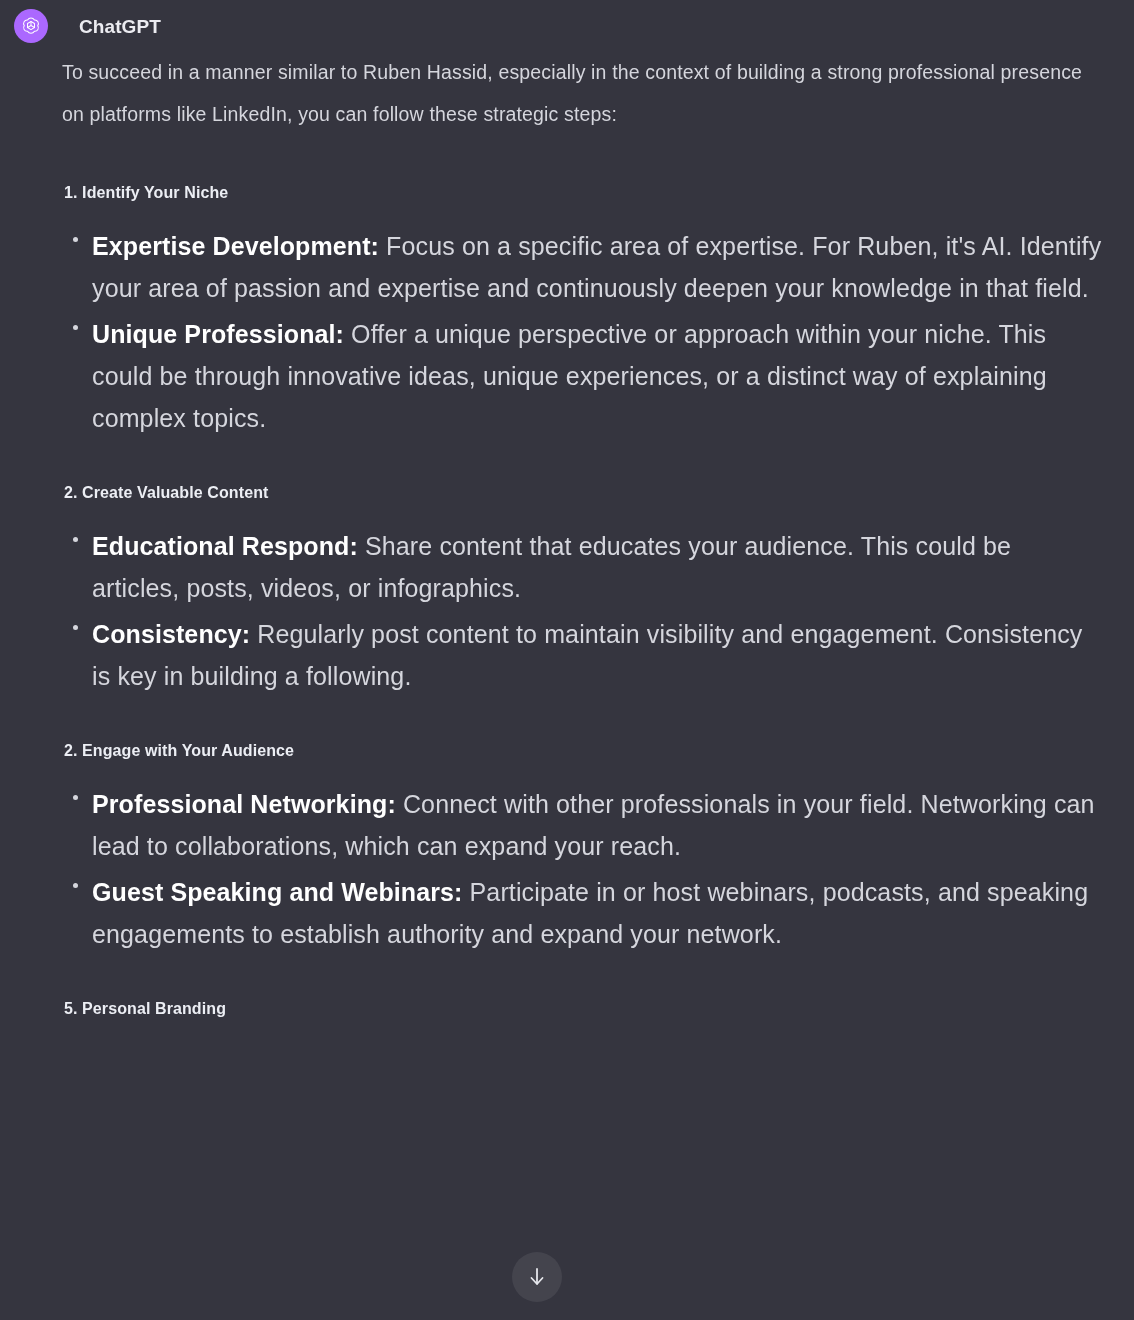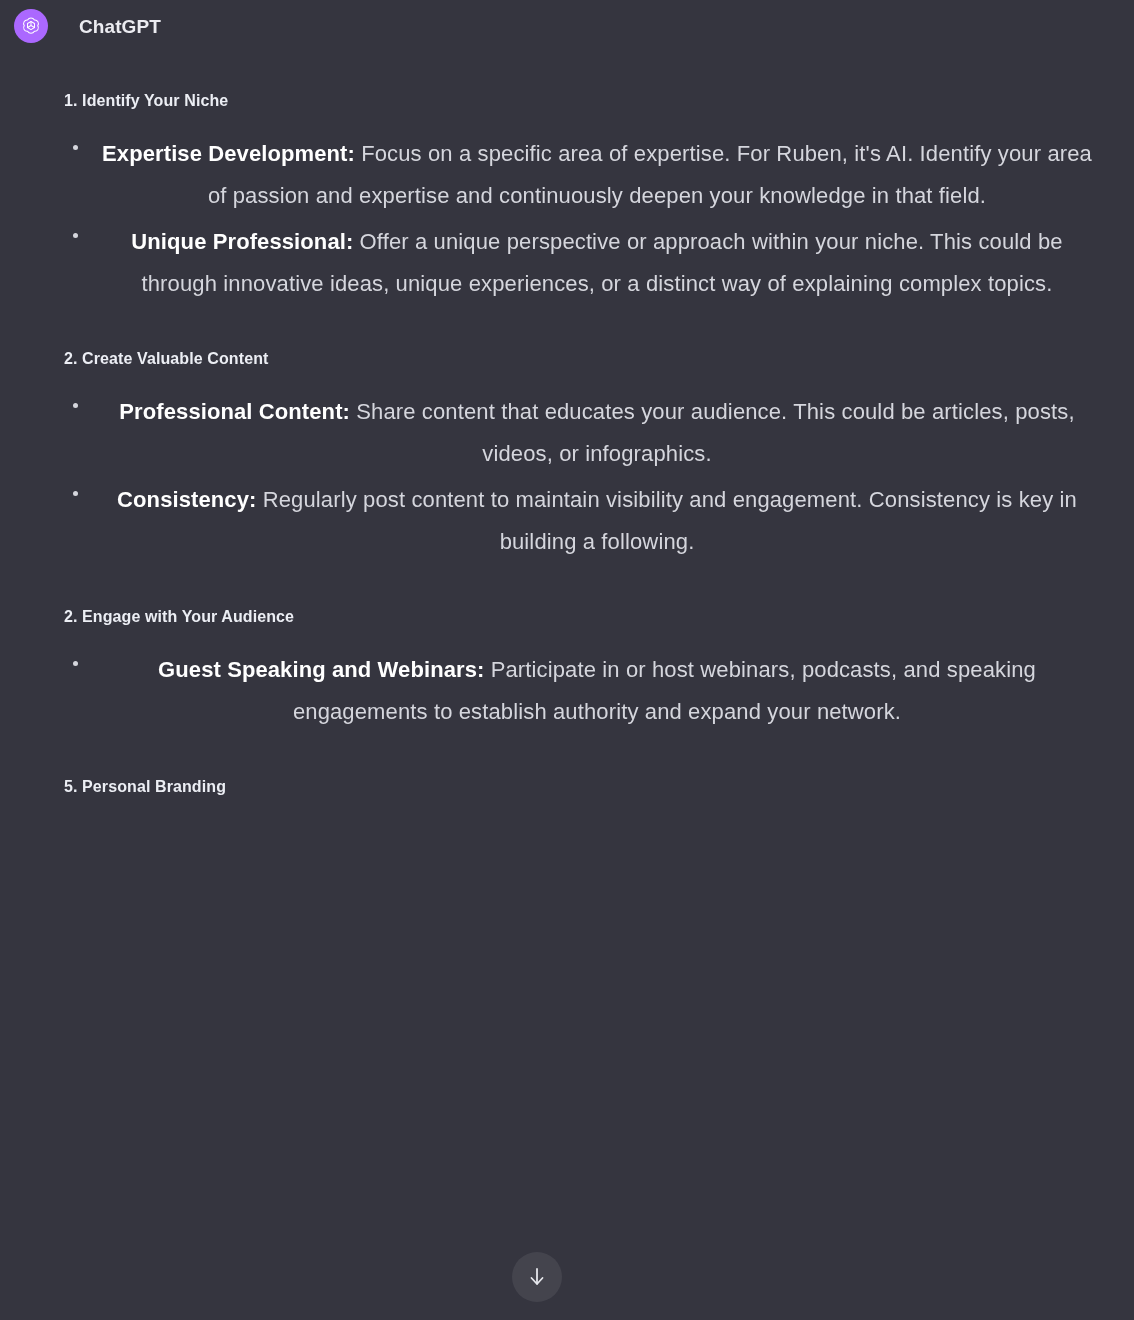--- a/index.html
+++ b/index.html
@@ -77,25 +77,24 @@
   ul.bullets {
     list-style: none;
     margin: 0;
     padding: 0;
   }
 
   ul.bullets li {
     position: relative;
     padding-left: 30px;
     margin-bottom: 4px;
-    font-size: 22px;
+    font-size: 25px;
     line-height: 42px;
     color: #d5d6dd;
     letter-spacing: 0.13px;
-    text-align: center;
   }
 
   ul.bullets li .dot {
     position: absolute;
     left: 11px;
     top: 12px;
     width: 5px;
     height: 5px;
     border-radius: 50%;
     background: #d5d6dd;
@@ -137,46 +136,50 @@
           <path d="M12 7.1 8.2 9.3v4.4L12 15.9l3.8-2.2V9.3L12 7.1z"></path>
           <path d="M12 7.1v4.4l3.8 2.2M12 11.5 8.2 13.7"></path>
         </svg>
       </span>
     </div>
     <div class="author">ChatGPT</div>
   </div>
 
   <div class="body">
 
+    <p class="para">To succeed in a manner similar to Ruben Hassid, especially in the context of building a strong professional presence on platforms like LinkedIn, you can follow these strategic steps:</p>
 
     <h3 class="section-heading first">1. Identify Your Niche</h3>
     <ul class="bullets">
       <li>
         <span class="dot"></span><span class="lead">Expertise Development:</span><span> Focus on a specific area of expertise. For Ruben, it's AI. Identify your area of passion and expertise and continuously deepen your knowledge in that field.</span>
       </li>
       <li>
         <span class="dot"></span><span class="lead">Unique Professional:</span><span> Offer a unique perspective or approach within your niche. This could be through innovative ideas, unique experiences, or a distinct way of explaining complex topics.</span>
       </li>
     </ul>
 
     <h3 class="section-heading">2. Create Valuable Content</h3>
     <ul class="bullets">
       <li>
-        <span class="dot"></span><span class="lead">Professional Content:</span><span> Share content that educates your audience. This could be articles, posts, videos, or infographics.</span>
+        <span class="dot"></span><span class="lead">Educational Respond:</span><span> Share content that educates your audience. This could be articles, posts, videos, or infographics.</span>
       </li>
       <li>
         <span class="dot"></span><span class="lead">Consistency:</span><span> Regularly post content to maintain visibility and engagement. Consistency is key in building a following.</span>
       </li>
     </ul>
 
     <h3 class="section-heading">2. Engage with Your Audience</h3>
     <ul class="bullets">
     </ul>
 
     <ul class="bullets">
+      <li>
+        <span class="dot"></span><span class="lead">Professional Networking:</span><span> Connect with other professionals in your field. Networking can lead to collaborations, which can expand your reach.</span>
+      </li>
       <li>
         <span class="dot"></span><span class="lead">Guest Speaking and Webinars:</span><span> Participate in or host webinars, podcasts, and speaking engagements to establish authority and expand your network.</span>
       </li>
     </ul>
 
     <h3 class="section-heading">5. Personal Branding</h3>
 
   </div>
 </div>
 

